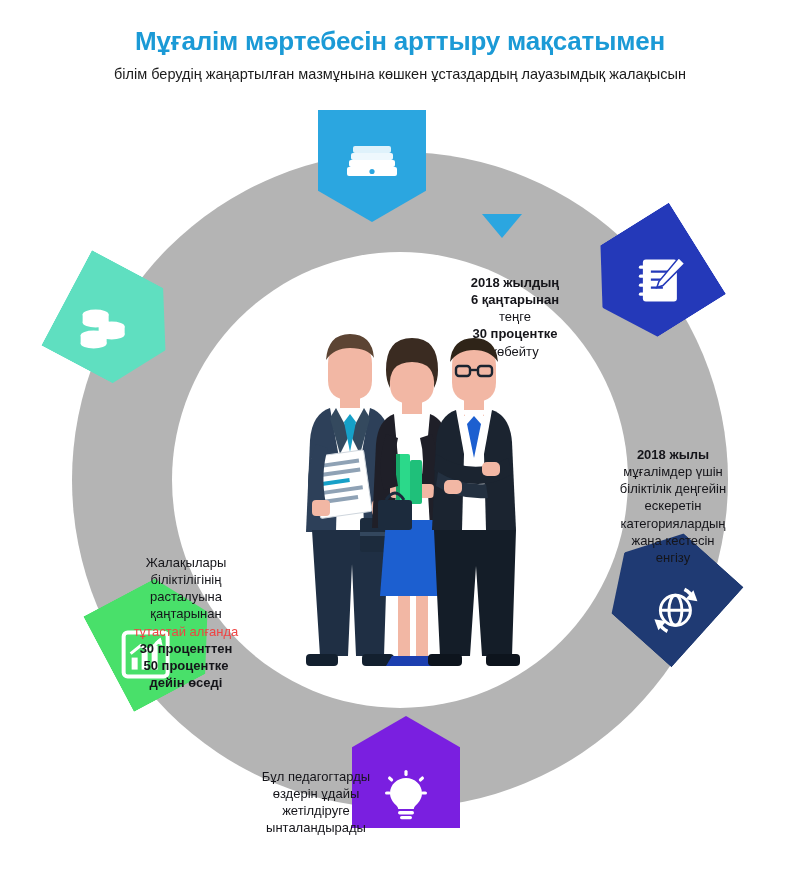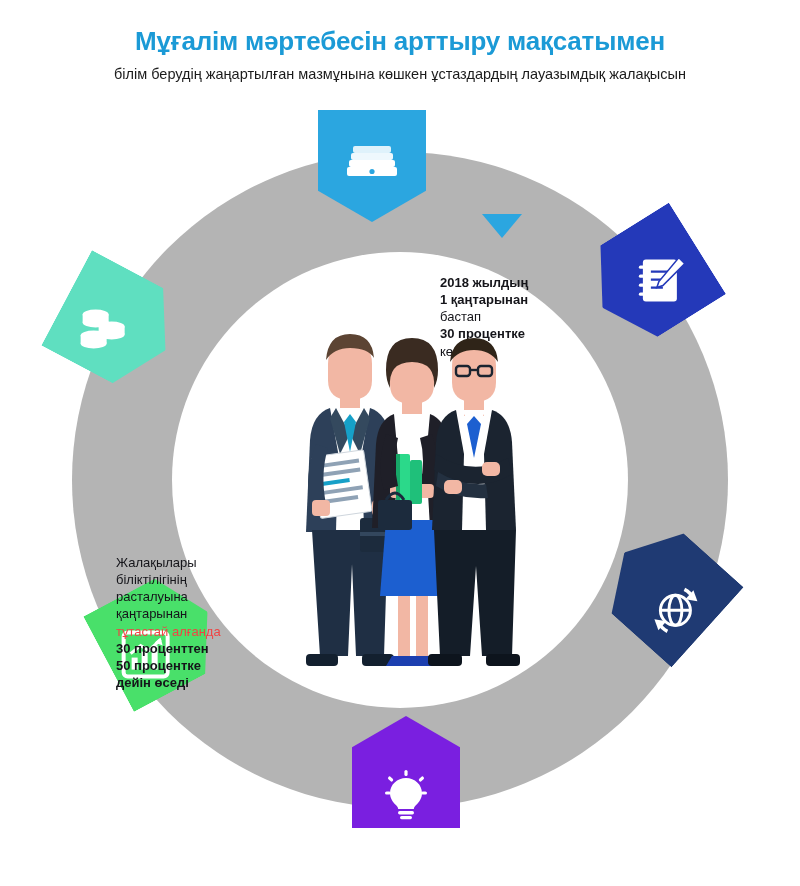--- a/index.html
+++ b/index.html
@@ -100,20 +100,21 @@
     -webkit-clip-path: polygon(0% 0%, 100% 0%, 50% 100%);
     clip-path: polygon(0% 0%, 100% 0%, 50% 100%);
   }
 
   
   .txt {
     position: absolute;
     font-size: 13px;
     line-height: 1.32;
     color: #15151a;
+    text-align: center;
   }
   .txt b { font-weight: bold; }
   .hl { color: #ef4444; }
 
   #t-2018jan   { left: 440px; top: 170px; width: 150px; }
   #t-67bln     { left: 190px; top: 216px; width: 135px; }
   #t-salary    { left: 116px;  top: 450px; width: 140px; }
   #t-motivate  { left: 236px; top: 664px; width: 160px; }
   #t-category  { left: 516px; top: 612px; width: 166px; }
   #t-2018new   { left: 598px; top: 342px; width: 150px; }
@@ -233,40 +234,55 @@
         </g>
         <g>
           <polygon points="44,4 50,10 28,32 22,34 24,28" fill="#ffffff" stroke="#2439b9" stroke-width="1.6"></polygon>
         </g>
       </svg>
     </div>
   </div>
 
   <div class="txt" id="t-2018jan">
     <b>2018 жылдың</b><br>
-    <b>1 қаңтарынан</b><br>
-    <span>бастап</span><br>
+    <b>6 қаңтарынан</b><br>
+    <span>теңге</span><br>
     <b>30 процентке</b><br>
     <span>көбейту</span>
   </div>
 
 
   <div class="txt" id="t-salary">
     <span>Жалақылары</span><br>
     <span>біліктілігінің</span><br>
     <span>расталуына</span><br>
     <span>қаңтарынан</span><br>
     <span class="hl">тұтастай алғанда</span><br>
     <b>30 проценттен</b><br>
     <b>50 процентке</b><br>
     <b>дейін өседі</b>
   </div>
 
-
-
+  <div class="txt" id="t-motivate">
+    <span>Бұл педагогтарды</span><br>
+    <span>өздерін ұдайы</span><br>
+    <span>жетілдіруге</span><br>
+    <span>ынталандырады</span>
+  </div>
+
+
+  <div class="txt" id="t-2018new">
+    <b>2018 жылы</b><br>
+    <span>мұғалімдер үшін</span><br>
+    <span>біліктілік деңгейін</span><br>
+    <span>ескеретін</span><br>
+    <span>категориялардың</span><br>
+    <span>жаңа кестесін</span><br>
+    <span>енгізу</span>
+  </div>
 
   <svg id="people" width="250" height="420" viewBox="0 0 250 420">
 
     <g>
       <path d="M42 60 q0-22 22-22 q22 0 22 22 v16 q0 20-22 20 q-22 0-22-20z" fill="#f2b7a4"></path>
       <path d="M40 56 q2-26 24-26 q22 0 24 24 q-6-10-24-10 q-16 0-24 12z" fill="#5c4433"></path>
       <rect x="54" y="90" width="20" height="20" fill="#f2b7a4"></rect>
 
       <path d="M48 104 h32 l6 22 h-44z" fill="#ffffff"></path>
 

